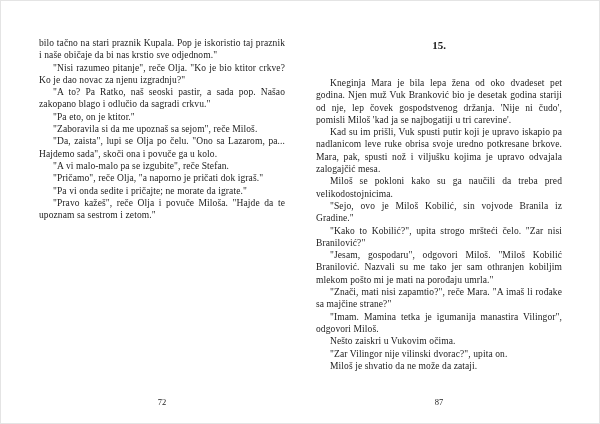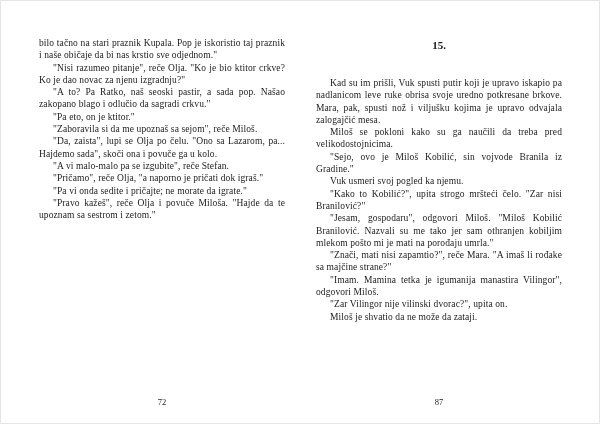--- a/index.html
+++ b/index.html
@@ -85,27 +85,28 @@
       <p>"Pričamo", reče Olja, "a naporno je pričati dok igraš."</p>
       <p>"Pa vi onda sedite i pričajte; ne morate da igrate."</p>
       <p>"Pravo kažeš", reče Olja i povuče Miloša. "Hajde da te upoznam sa sestrom i zetom."</p>
     </div>
     <div class="page-number">72</div>
   </div>
 
   <div class="page page-right">
     <div class="chapter-heading">15.</div>
     <div class="page-body">
+      <p>Kneginja Mara je bila lepa žena od oko dvadeset pet godina. Njen muž Vuk Branković bio je desetak godina stariji od nje, lep čovek gospodstvenog držanja. 'Nije ni čudo', pomisli Miloš 'kad ja se najbogatiji u tri carevine'.</p>
       <p>Kad su im prišli, Vuk spusti putir koji je upravo iskapio pa nadlanicom leve ruke obrisa svoje uredno potkresane brkove. Mara, pak, spusti nož i viljušku kojima je upravo odvajala zalogajčić mesa.</p>
       <p>Miloš se pokloni kako su ga naučili da treba pred velikodostojnicima.</p>
       <p>"Sejo, ovo je Miloš Kobilić, sin vojvode Branila iz Gradine."</p>
-      <p>Vuk usmeri svoj pogled ka njemu.</p>
       <p>"Kako to Kobilić?", upita strogo mršteći čelo. "Zar nisi Branilović?"</p>
       <p>"Jesam, gospodaru", odgovori Miloš. "Miloš Kobilić Branilović. Nazvali su me tako jer sam othranjen kobiljim mlekom pošto mi je mati na porođaju umrla."</p>
       <p>"Znači, mati nisi zapamtio?", reče Mara. "A imaš li rođake sa majčine strane?"</p>
       <p>"Imam. Mamina tetka je igumanija manastira Vilingor", odgovori Miloš.</p>
+      <p>Nešto zaiskri u Vukovim očima.</p>
       <p>"Zar Vilingor nije vilinski dvorac?", upita on.</p>
       <p>Miloš je shvatio da ne može da zataji.</p>
     </div>
     <div class="page-number">87</div>
   </div>
 
 </div>
 
 </body></html>

